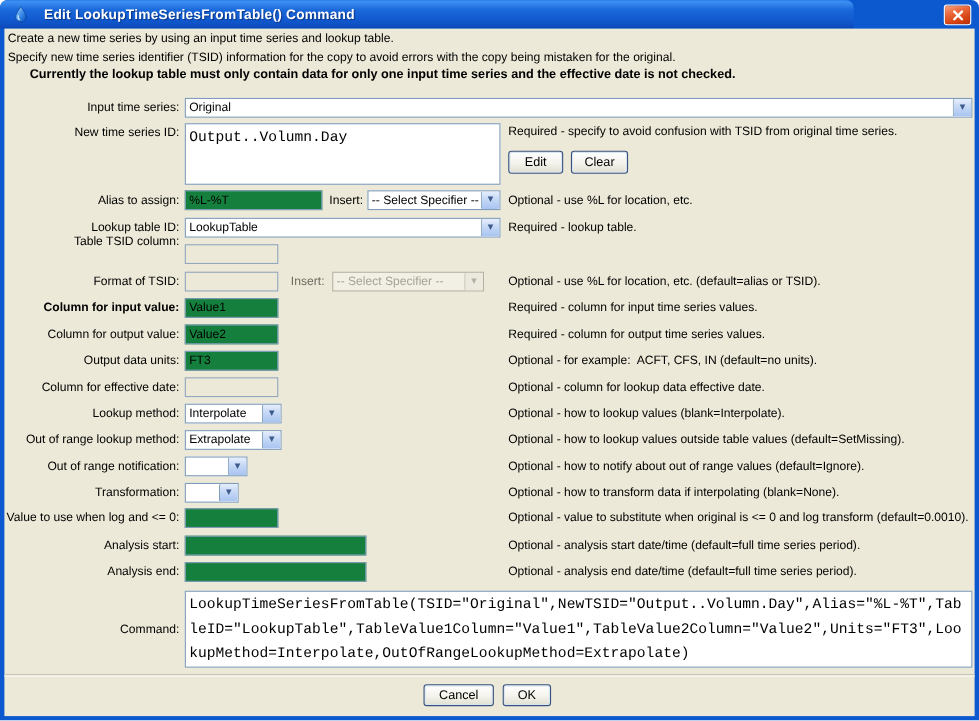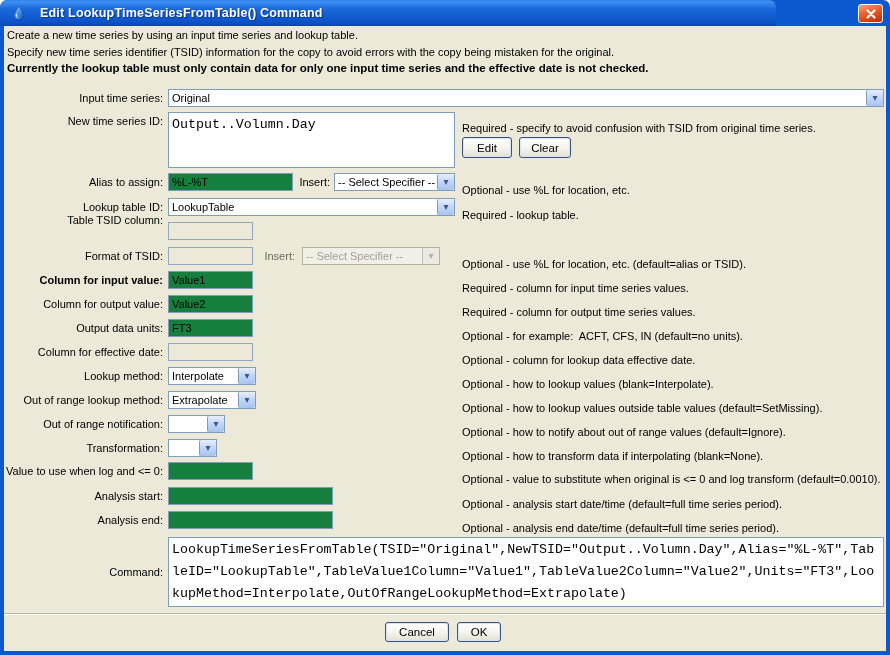--- a/index.html
+++ b/index.html
@@ -23,23 +23,23 @@
   .close-btn{
     position:absolute;left:858px;top:4px;width:25px;height:19px;
     border:1px solid #fff;border-radius:3px;box-sizing:border-box;
     background:linear-gradient(160deg,#f5a988 0%,#ec6a3d 35%,#d84413 70%,#bb2f0c 100%);
     display:flex;align-items:center;justify-content:center;cursor:pointer;
     box-shadow:0 0 1px #7a1d04 inset;
   }
   .content{position:absolute;left:4px;top:26px;width:882px;height:625px;background:#ece9d8;}
   .r{position:absolute;box-sizing:border-box;}
   .note{left:7px;white-space:pre;}
-  .note.bold{font-weight:bold;font-size:11.5px;}
+  .note.bold{font-weight:bold;font-size:11.5px;margin-left:20px;}
   .lbl{left:0;width:163px;text-align:right;white-space:nowrap;}
-  .desc{left:462px;white-space:pre;margin-top:8px;}
+  .desc{left:462px;white-space:pre;}
   .txt{
     height:18px;border:1px solid #7f9db9;background:#15803d;
     font-family:"Liberation Sans","DejaVu Sans",sans-serif;font-size:11px;color:#000;
     padding:1px 3px;outline:none;
   }
   .txt.dis{background:#ece9d8;border-color:#93a7be;}
   .combo{
     height:18px;border:1px solid #7f9db9;background:#fff;
     display:flex;align-items:stretch;overflow:hidden;
   }

